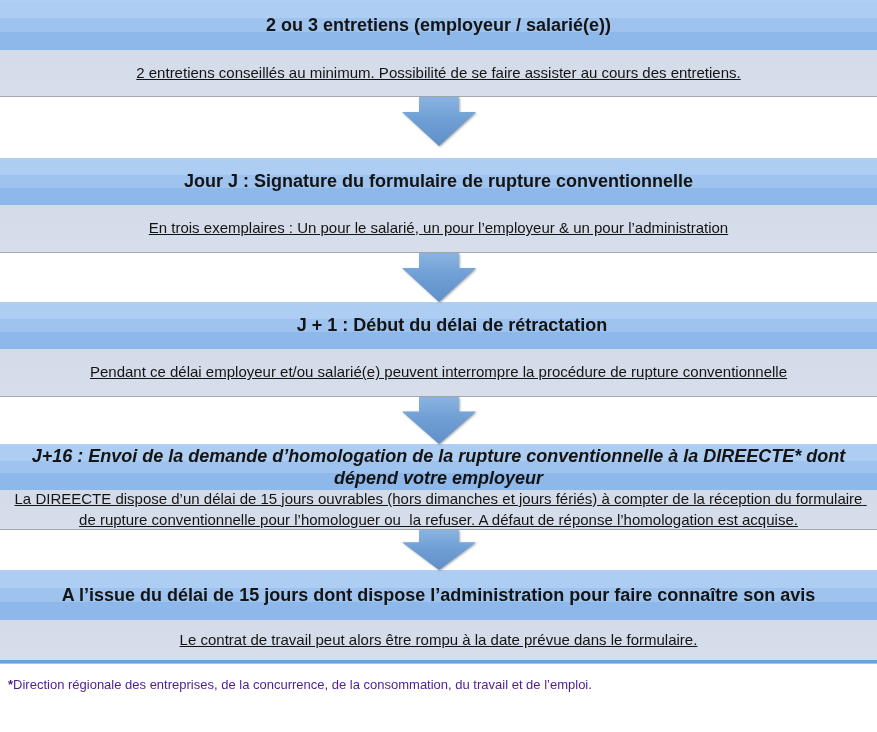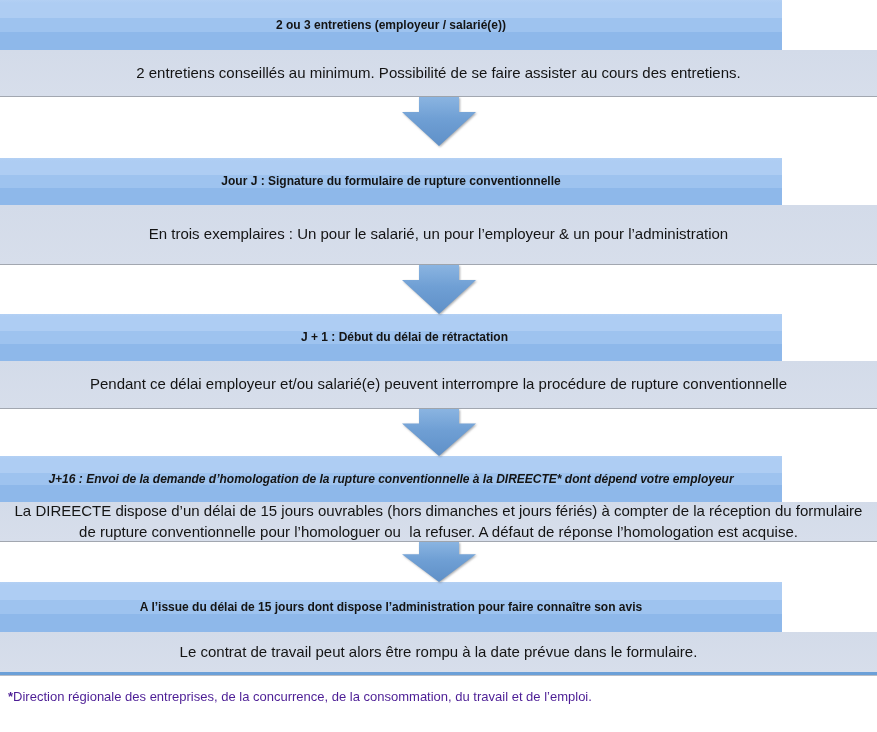--- a/index.html
+++ b/index.html
@@ -5,44 +5,45 @@
   * { margin: 0; padding: 0; box-sizing: border-box; }
   html, body { background: #ffffff; }
   body {
     width: 877px; height: 732px;
     font-family: "Liberation Sans", sans-serif;
     color: #141414;
     overflow: hidden;
     position: relative;
   }
   .step-header {
-    width: 782px;
+    width: 877px;
     display: flex; align-items: center; justify-content: center;
     text-align: center;
-    font-weight: bold; font-size: 12px; line-height: 1.25;
+    font-weight: bold; font-size: 18px; line-height: 1.25;
     background: linear-gradient(to bottom,
       #b3d0f4 0%, #aecdf3 6%,
       #aecdf3 36%, #9ec3ef 36%,
       #9ec3ef 64%, #8eb8ea 64%,
       #8eb8ea 100%);
     padding: 0 16px;
   }
   .step-body {
     width: 877px;
     display: flex; align-items: center; justify-content: center;
     text-align: center;
     font-size: 15px; line-height: 1.38;
     background: linear-gradient(to bottom, #d3dbe9 0%, #d7deeb 100%);
     border-bottom: 1px solid #a2a7b0;
     box-shadow: 0 2px 2px -1px rgba(60,64,72,0.45);
     padding: 16px 10px;
     white-space: pre-wrap;
+    text-decoration: underline;
   }
   .h-s1 { height: 50px; }  .b-s1 { height: 47px; }
-  .h-s2 { height: 47px; margin-top: 12px; }  .b-s2 { height: 60px; }
+  .h-s2 { height: 47px; margin-top: 12px; }  .b-s2 { height: 48px; }
   .h-s3 { height: 47px; padding-left: 43px; }  .b-s3 { height: 48px; }
   .h-s4 { height: 46px; font-style: italic; }  .b-s4 { height: 40px; }
   .h-s5 { height: 50px; }  .b-s5 { height: 40px; border-bottom: none; box-shadow: none; }
   .arrow-gap {
     width: 877px;
     background: #ffffff;
     display: flex; align-items: flex-start; justify-content: center;
   }
   .g-1 { height: 49px; } .g-2 { height: 49px; } .g-3 { height: 47px; } .g-4 { height: 40px; }
   .arrow-gap svg { display: block; filter: drop-shadow(1.5px 1.5px 1px rgba(96,100,106,0.55)); }

